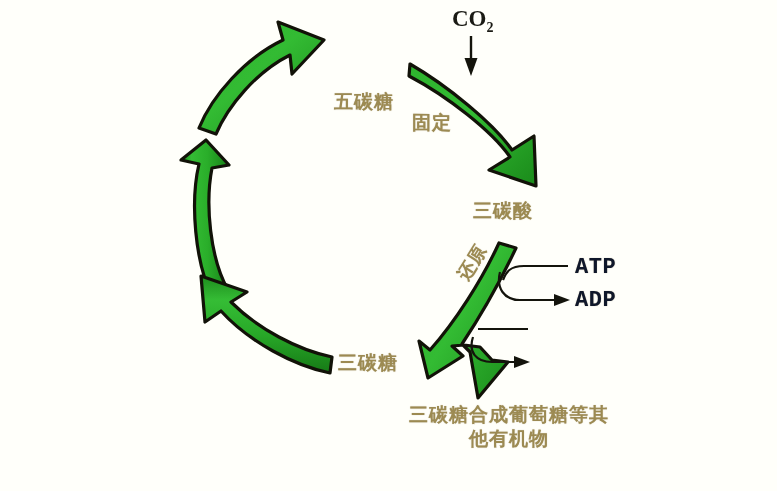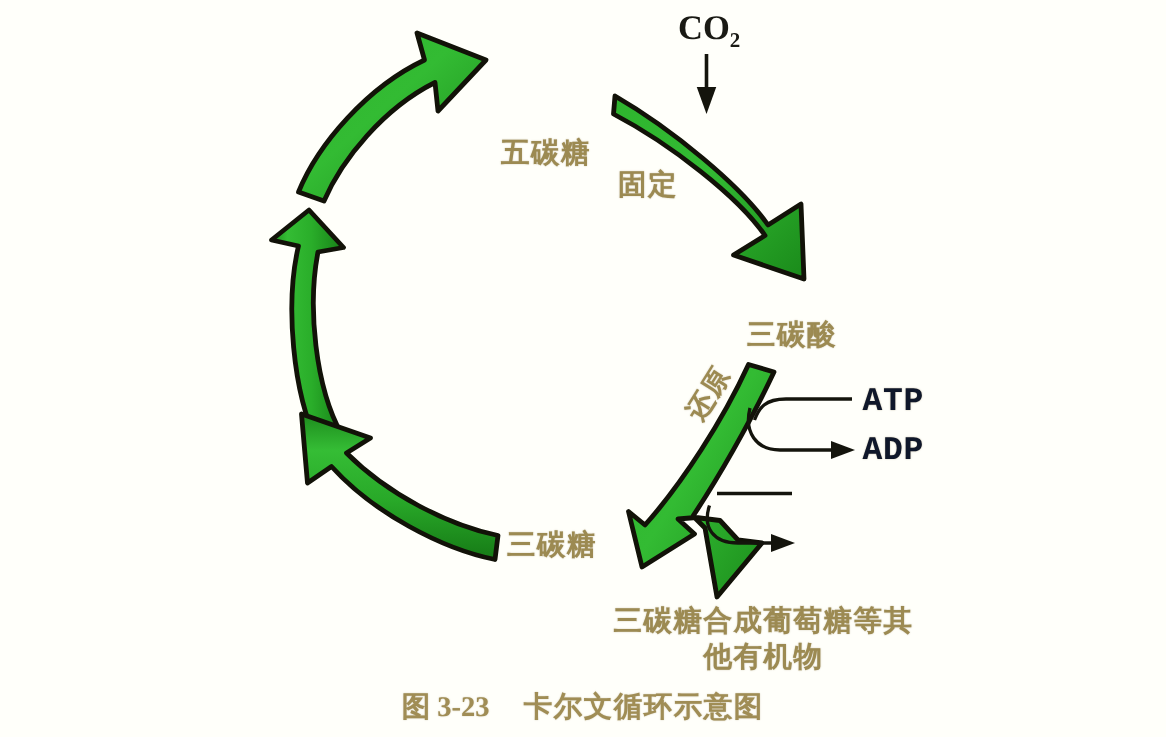--- a/index.html
+++ b/index.html
@@ -27,21 +27,21 @@
     font-family:Liberation Mono, monospace;
     font-size:22px;
     letter-spacing:.5px;
     color:#0f172a;
     text-shadow:0 0 1px rgba(110,90,45,.5);
   }
   .lbl-sci .sup{font-size:14px;vertical-align:super;}
 
   #lab-pentose{left:334px;top:45px;margin-top:44px;}
   #lab-fix{left:412px;top:110px;text-align:center;}
-  #lab-tricarbo-acid{left:498px;top:198px;margin-top:12px;}
+  #lab-tricarbo-acid{left:473px;top:198px;}
   #lab-triose{left:338px;top:350px;}
   #lab-reduce{
     left:452px;top:272px;
     transform:rotate(-58deg);
     transform-origin:left top;
     font-size:18px;
   }
   #lab-atp{left:575px;top:255px;}
   #lab-adp{left:575px;top:288px;}
   #lab-nadph{left:536px;top:318px;}
@@ -203,15 +203,14 @@
   <div class="lbl lbl-cn" id="lab-triose">三碳糖</div>
 
   <div class="lbl lbl-cn" id="lab-glucose">三碳糖合成葡萄糖等其他有机物</div>
 
   <div class="lbl lbl-sci" id="lab-atp">ATP</div>
 
   <div class="lbl lbl-sci" id="lab-adp">ADP</div>
 
 
 
-  <div id="caption"><span class="num">图 3-23</span>&nbsp;&nbsp;&nbsp;<span>卡尔文循环示意图</span></div>
 
 </div>
 
 </body></html>

